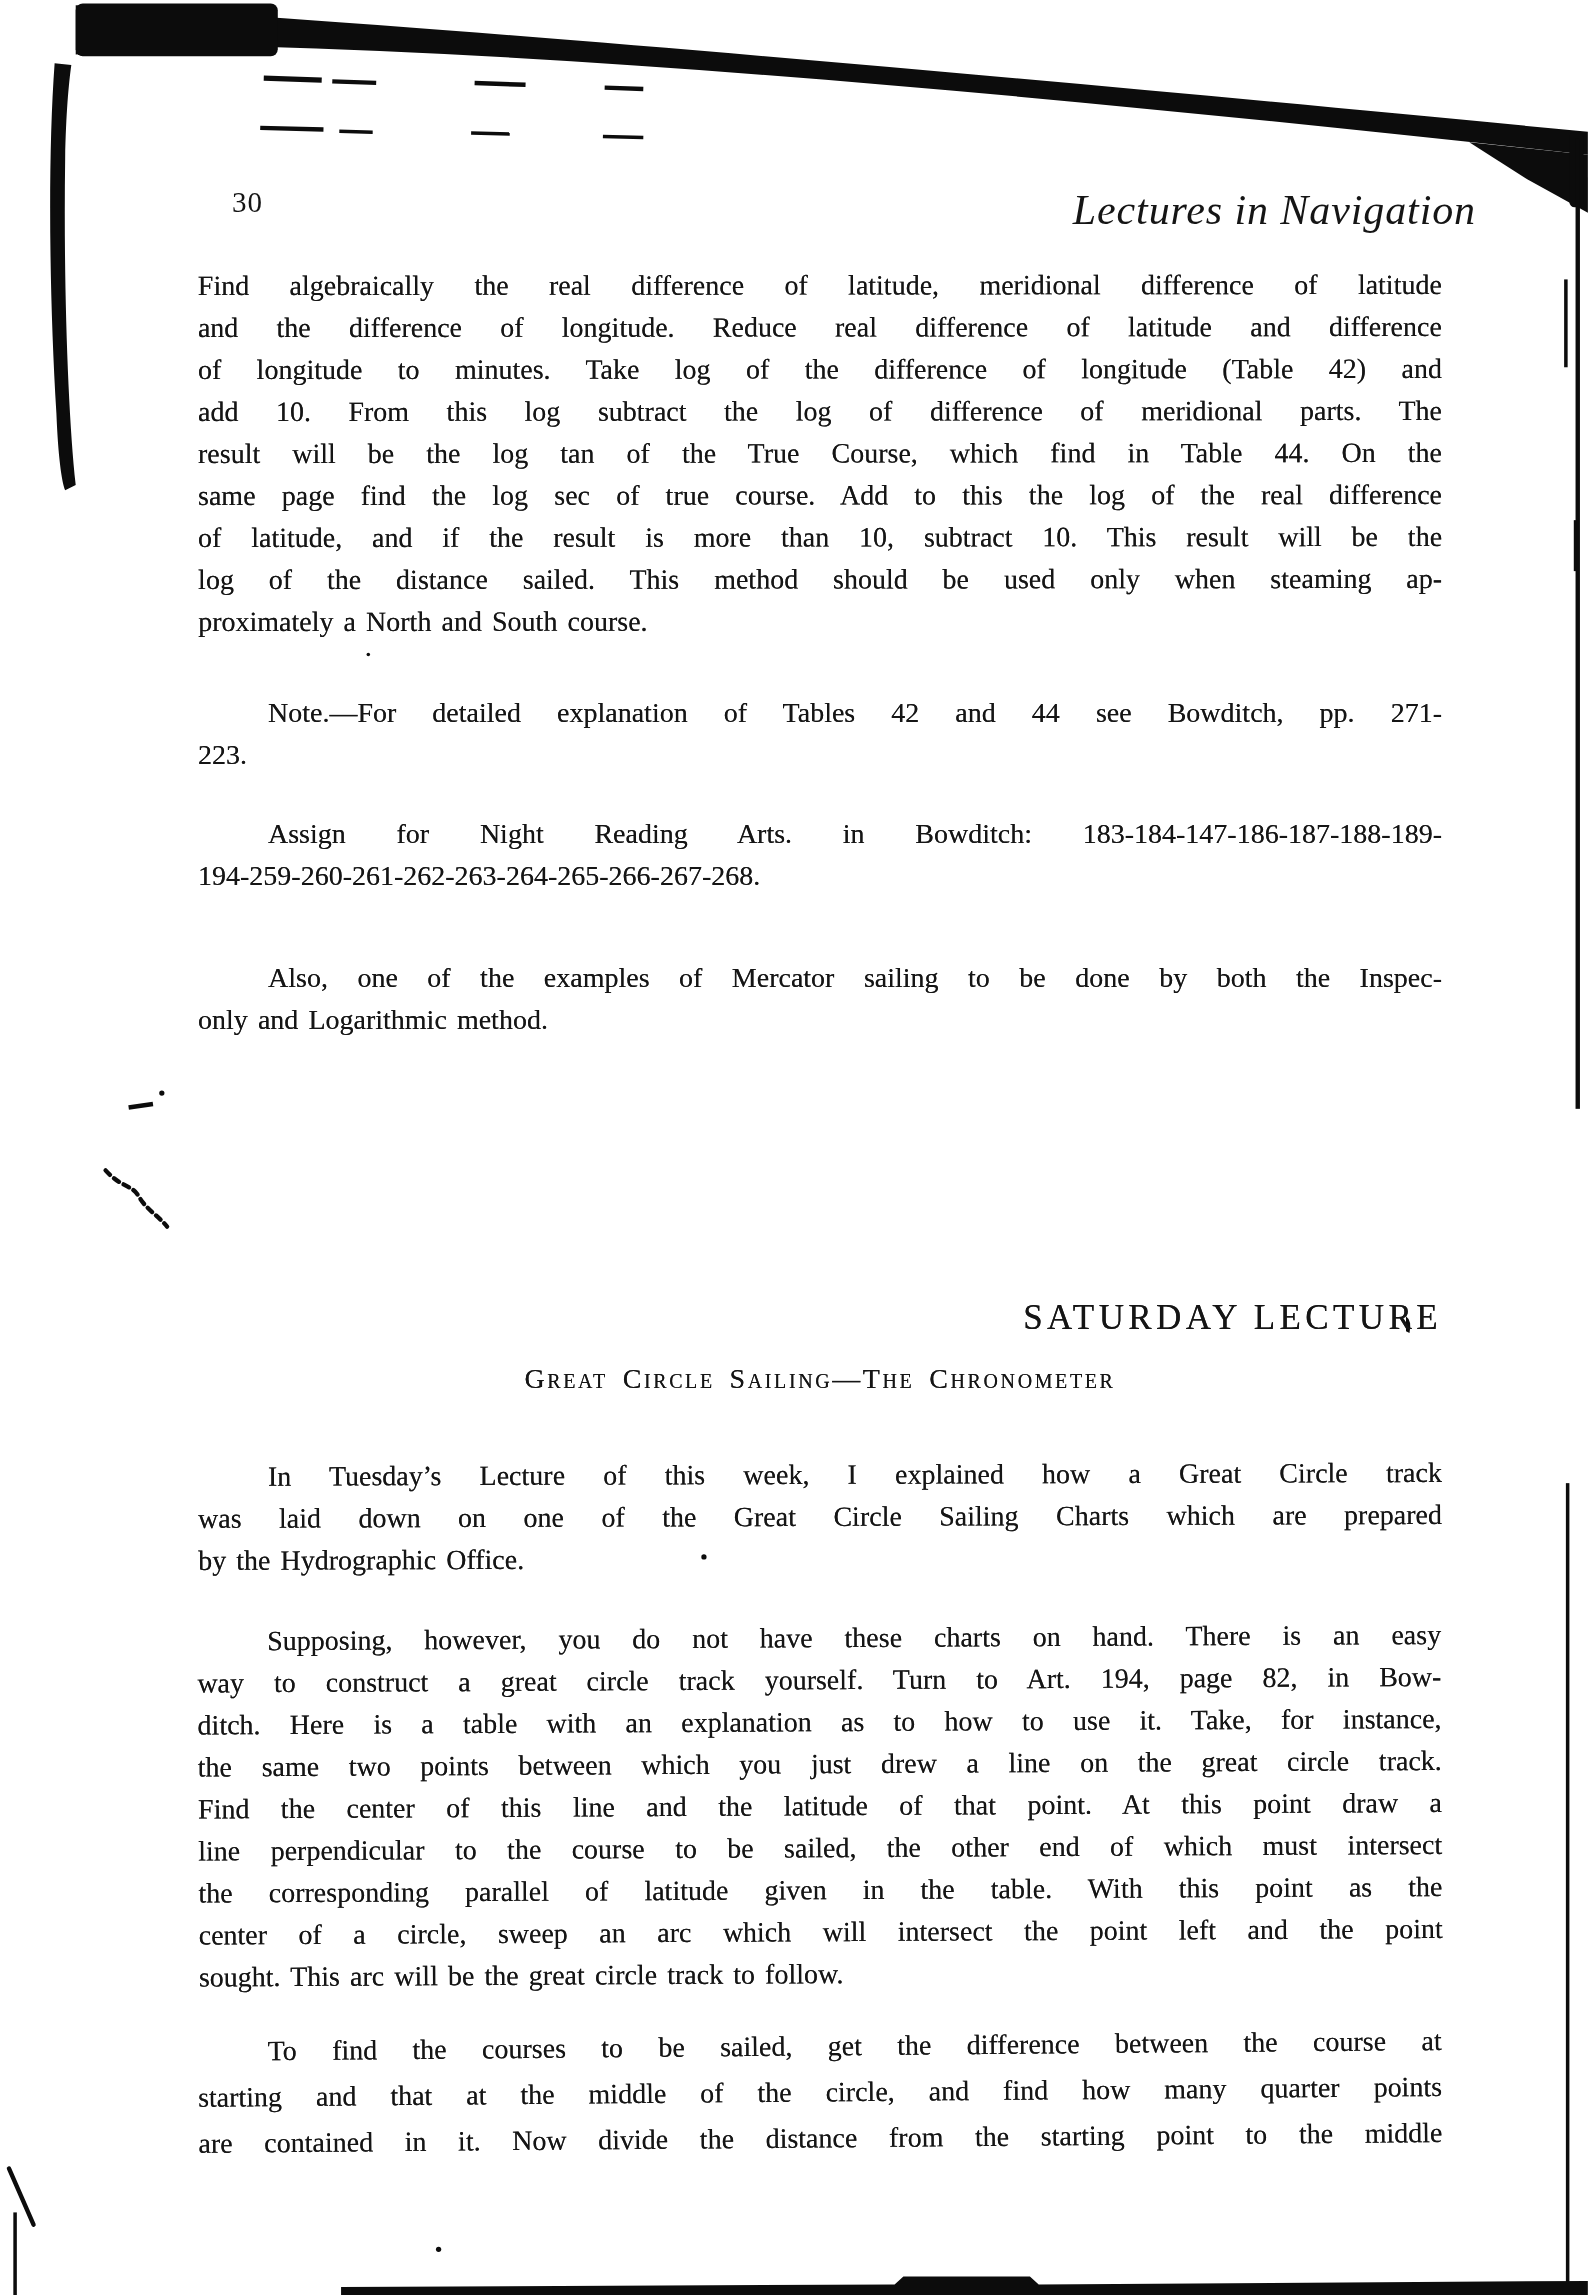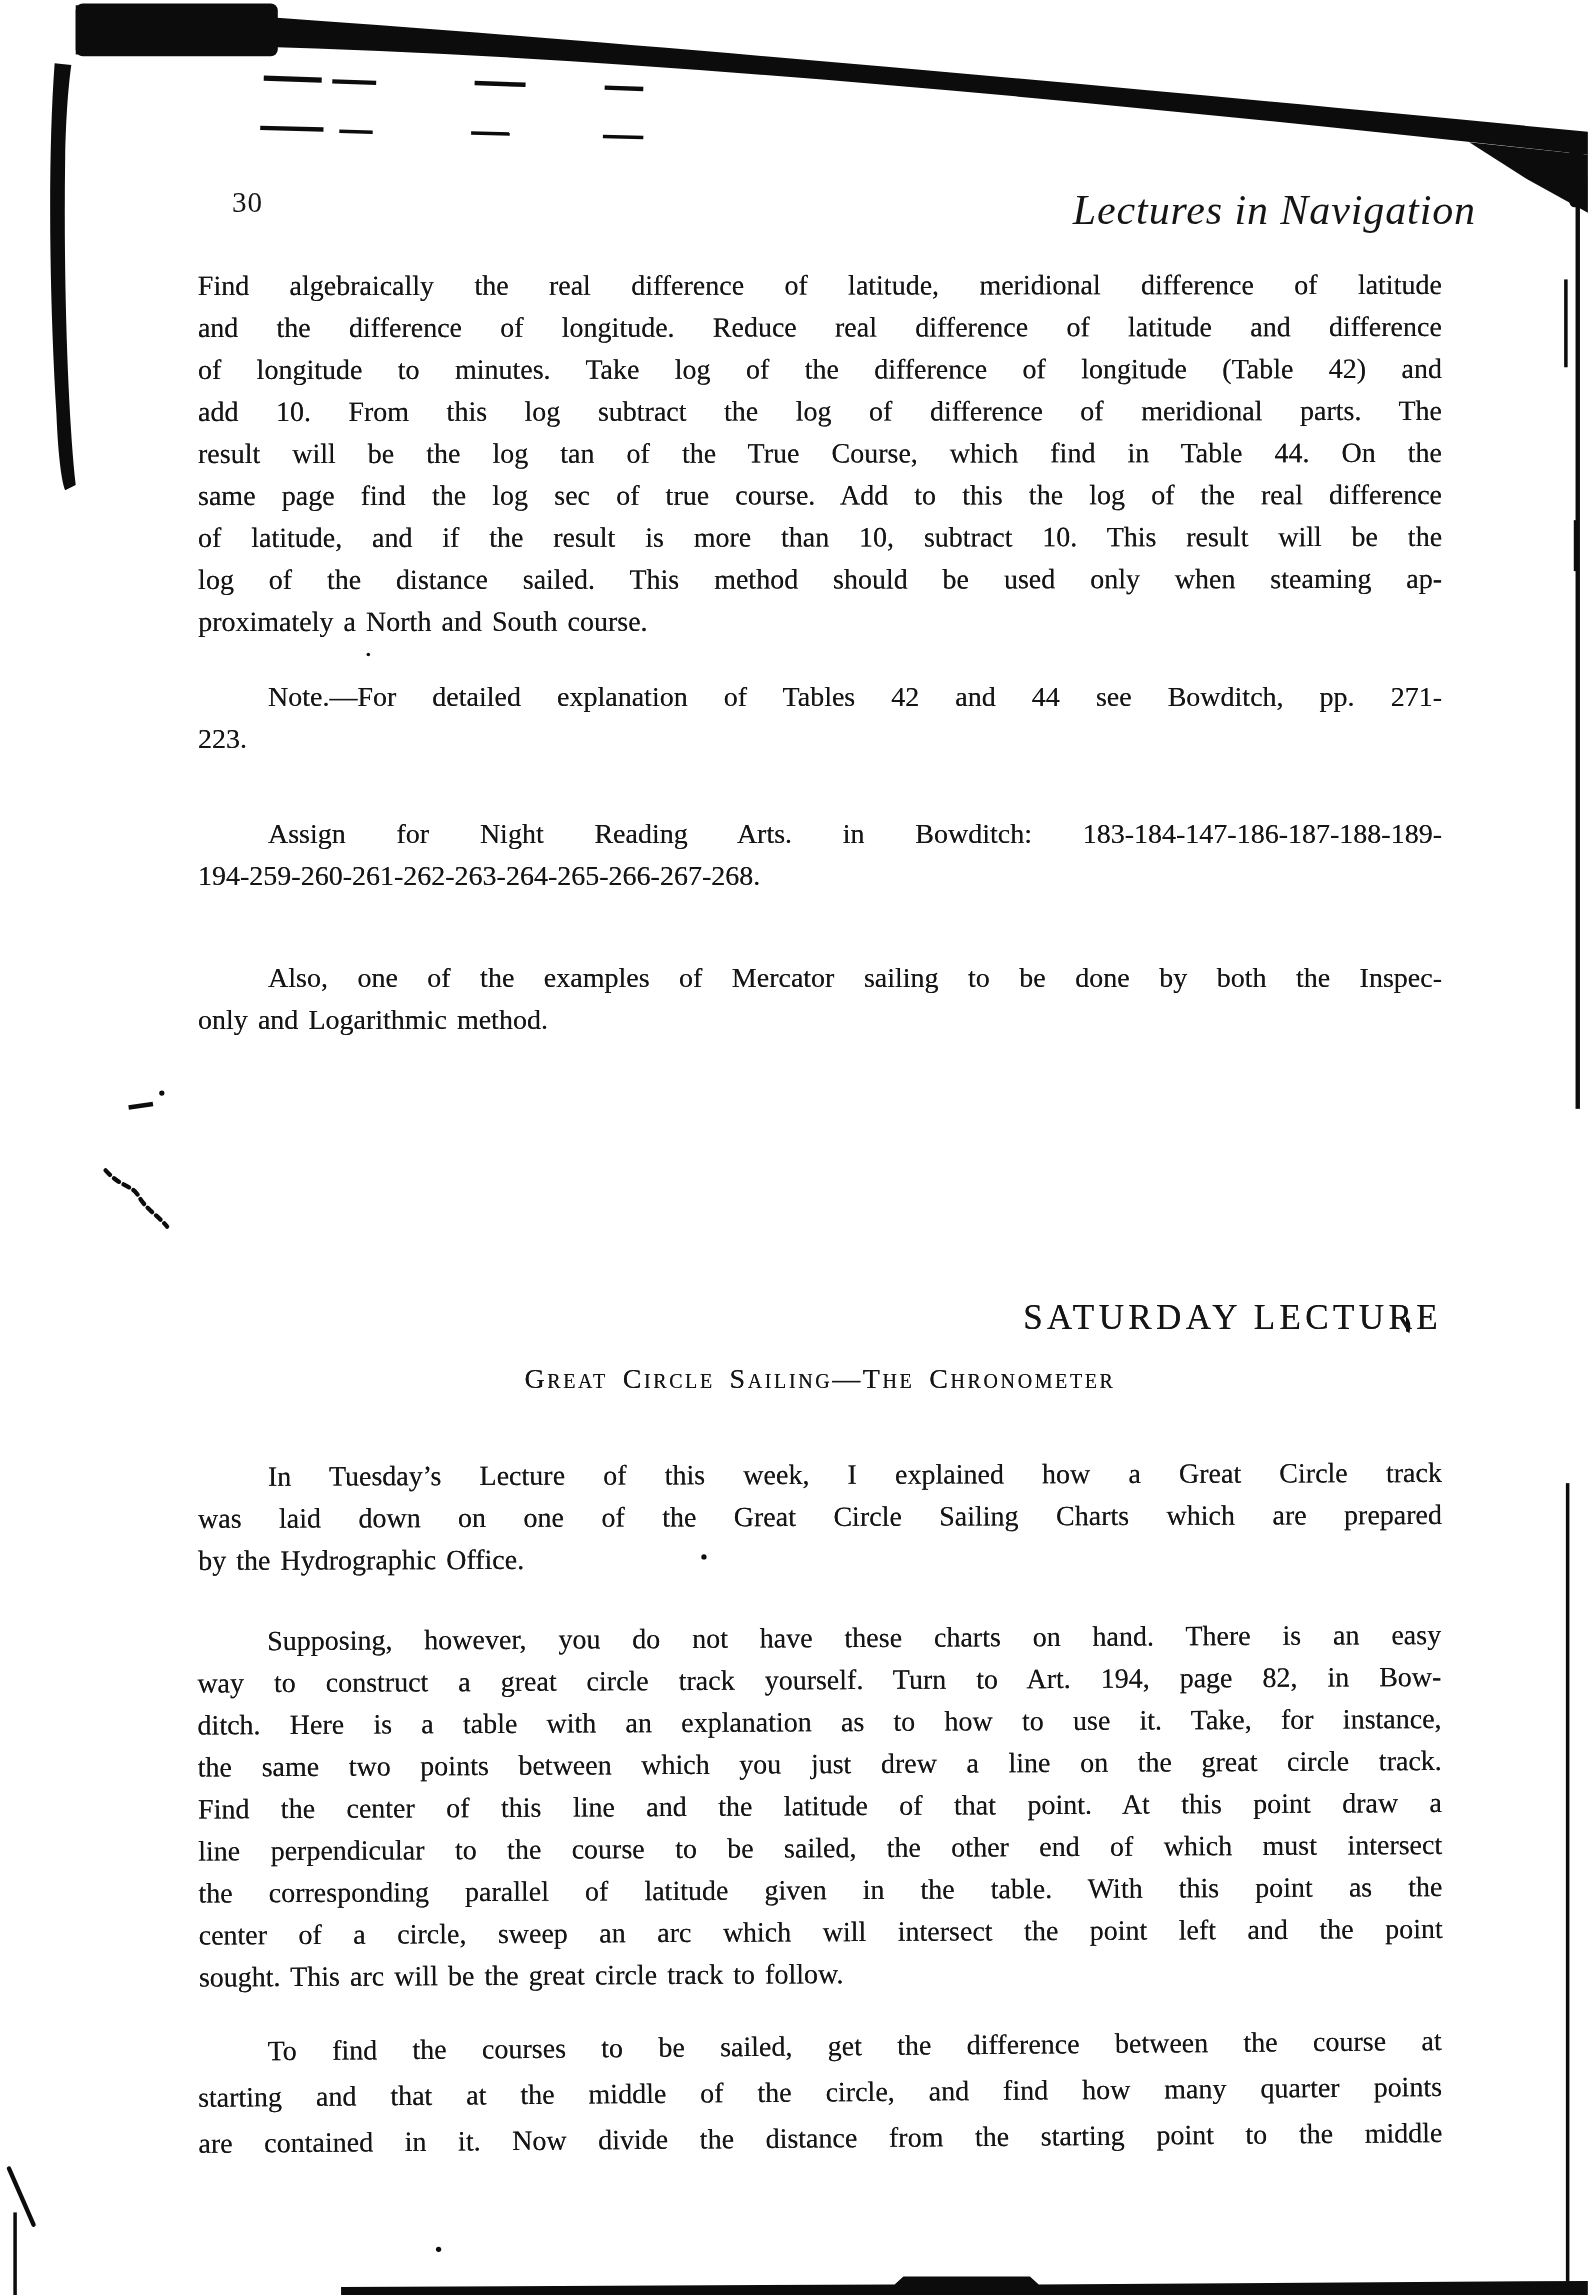--- a/index.html
+++ b/index.html
@@ -22,21 +22,21 @@
   .line{
     display:block;height:42px;line-height:42px;
     font-size:28px;word-spacing:3.1px;
     text-shadow:0 0 0.4px rgba(10,10,10,.75);
     white-space:normal;
   }
   .j{text-align:justify;text-align-last:justify;}
   .e{text-align:justify;text-align-last:left;}
   .ind{text-indent:70px;}
   .para1{top:264px;transform:rotate(-0.05deg);}
-  .noteblk{top:676px;}
+  .noteblk{top:692px;}
   .assignblk{top:813px;}
   .alsoblk{top:957px;}
   .h1blk{top:1298px;text-align:right;}
   .h1blk .ht{font-size:35px;letter-spacing:4.4px;text-shadow:0 0 0.5px rgba(10,10,10,.85);}
   .h2blk{top:1363px;text-align:center;}
   .h2blk .ht{font-size:28px;font-variant:small-caps;letter-spacing:2.6px;word-spacing:5.3px;text-shadow:0 0 0.4px rgba(10,10,10,.8);text-align:center;}
   .tuesday{top:1452px;transform:rotate(-0.18deg);}
   .supposing{top:1614px;transform:rotate(-0.3deg);}
   .tofind{top:2018px;transform:rotate(-0.5deg);}
   .tofind .line{height:46px;line-height:46px;}

